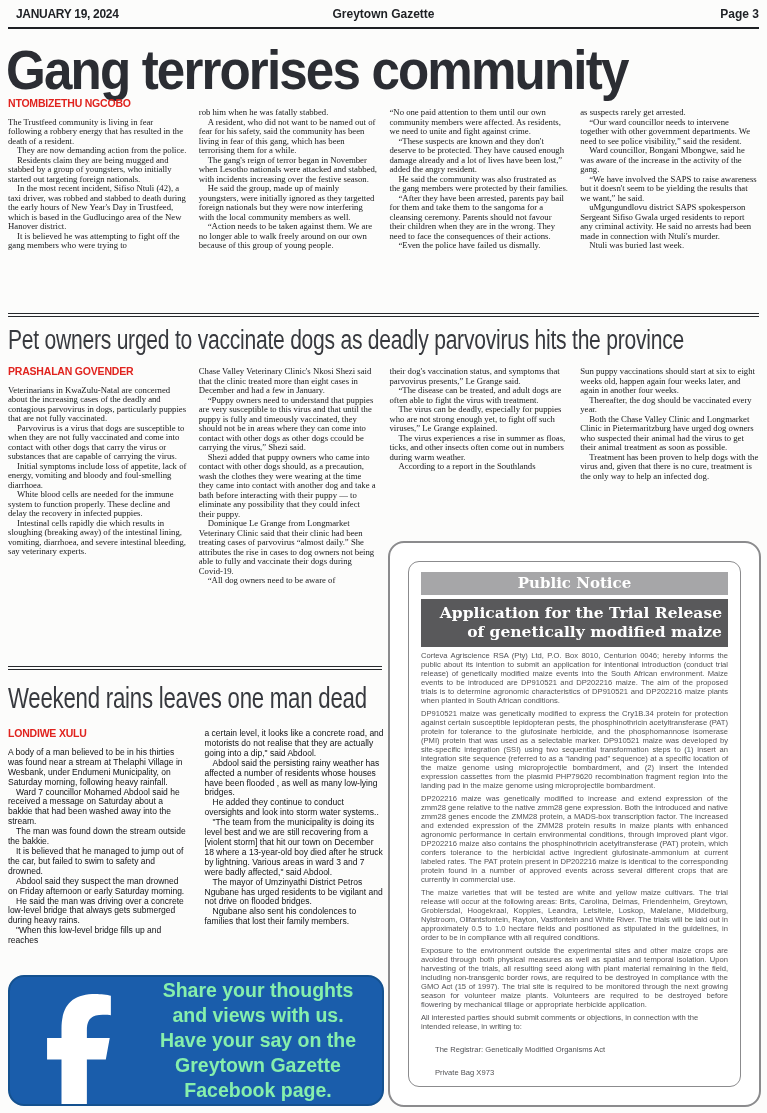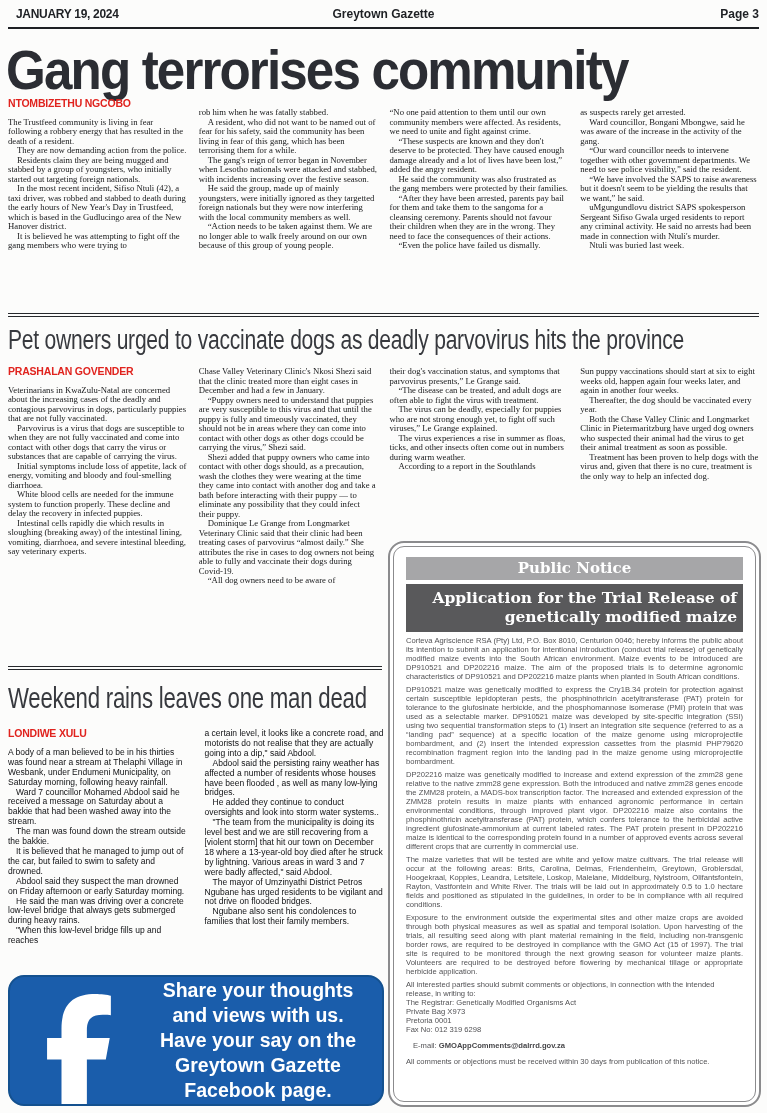--- a/index.html
+++ b/index.html
@@ -47,40 +47,40 @@
 
   .byline { font-family:"Liberation Sans", sans-serif; font-weight:bold; font-size:10.5px;
             letter-spacing:-0.2px; color:#e0231e; margin:0 0 9px 0 !important; text-indent:0 !important; }
 
   
   .fb-box { position:absolute; left:8px; top:975px; width:376px; height:131px;
             background:#1a5dab; border:2px solid #14518f; border-radius:16px;
             display:flex; align-items:center; overflow:hidden; }
   .fb-logo { flex:0 0 138px; display:flex; justify-content:center; align-items:flex-end; height:100%; }
   .fb-logo svg { height:112px; margin-bottom:-2px; }
-  .fb-text { flex:1; color:#ffffff; font-family:"Liberation Sans", sans-serif;
+  .fb-text { flex:1; color:#86efac; font-family:"Liberation Sans", sans-serif;
              font-weight:600; font-size:19.5px; line-height:25px; text-align:center; padding-right:14px; }
   .fb-text p { margin:0; }
 
   
   .notice-outer { position:absolute; left:388px; top:541px; width:373px; height:566px;
-                  border:2px solid #8b8b8d; border-radius:16px; padding:3px; background:#fff; }
+                  border:2px solid #8b8b8d; border-radius:16px; padding:18px; background:#fff; }
   .notice-inner { width:100%; height:100%; border:1.5px solid #8b8b8d; border-radius:11px;
                   padding:10px 12px 6px 12px; overflow:hidden; }
   .notice-bar1 { background:#a6a6a8; color:#fff; text-align:center;
                  font-family:"DejaVu Serif", serif; font-weight:bold; font-size:15px;
                  padding:2px 0 3px 0; }
   .notice-bar2 { background:#59595b; color:#fff; text-align:right;
                  font-family:"DejaVu Serif", serif; font-weight:bold; font-size:15.5px;
                  line-height:19px; padding:4px 6px 6px 6px; margin-top:4px; }
   .notice-body { font-family:"Liberation Sans", sans-serif; font-size:7.6px; line-height:9px;
                  color:#525255; text-align:justify; margin-top:4px; }
   .notice-body p { margin:4px 0; }
   .notice-body p.tight { margin:0; text-align:left; }
-  .contact-list p { margin:0 !important; text-align:left; }
+  .contact-list p { margin:14px !important; text-align:left; }
   .email-line { margin:7px !important; text-align:left; }
   .email-line b { font-weight:bold; color:#47474a; }
 </style>
 </head>
 <body>
 
 <div class="page">
 
   <div class="topbar">
     <span class="left">JANUARY 19, 2024</span>
@@ -109,22 +109,22 @@
       </div>
     <div class="col">
         <p>“No one paid attention to them until our own community members were affected. As residents, we need to unite and fight against crime.</p>
         <p>“These suspects are known and they don't deserve to be protected. They have caused enough damage already and a lot of lives have been lost,” added the angry resident.</p>
         <p>He said the community was also frustrated as the gang members were protected by their families.</p>
         <p>“After they have been arrested, parents pay bail for them and take them to the sangoma for a cleansing ceremony. Parents should not favour their children when they are in the wrong. They need to face the consequences of their actions.</p>
         <p>“Even the police have failed us dismally.</p>
       </div>
     <div class="col">
         <p>as suspects rarely get arrested.</p>
+        <p>“Our ward councillor needs to intervene together with other government departments. We need to see police visibility,” said the resident.</p>
         <p>Ward councillor, Bongani Mbongwe, said he was aware of the increase in the activity of the gang.</p>
-        <p>“Our ward councillor needs to intervene together with other government departments. We need to see police visibility,” said the resident.</p>
         <p>“We have involved the SAPS to raise awareness but it doesn't seem to be yielding the results that we want,” he said.</p>
         <p>uMgungundlovu district SAPS spokesperson Sergeant Sifiso Gwala urged residents to report any criminal activity. He said no arrests had been made in connection with Ntuli's murder.</p>
         <p>Ntuli was buried last week.</p>
       </div>
   </div>
 
   <div class="rule full"></div>
 
   <div class="h2">Pet owners urged to vaccinate dogs as deadly parvovirus hits the province</div>
   <div class="cols serif-cols parvo-cols">

